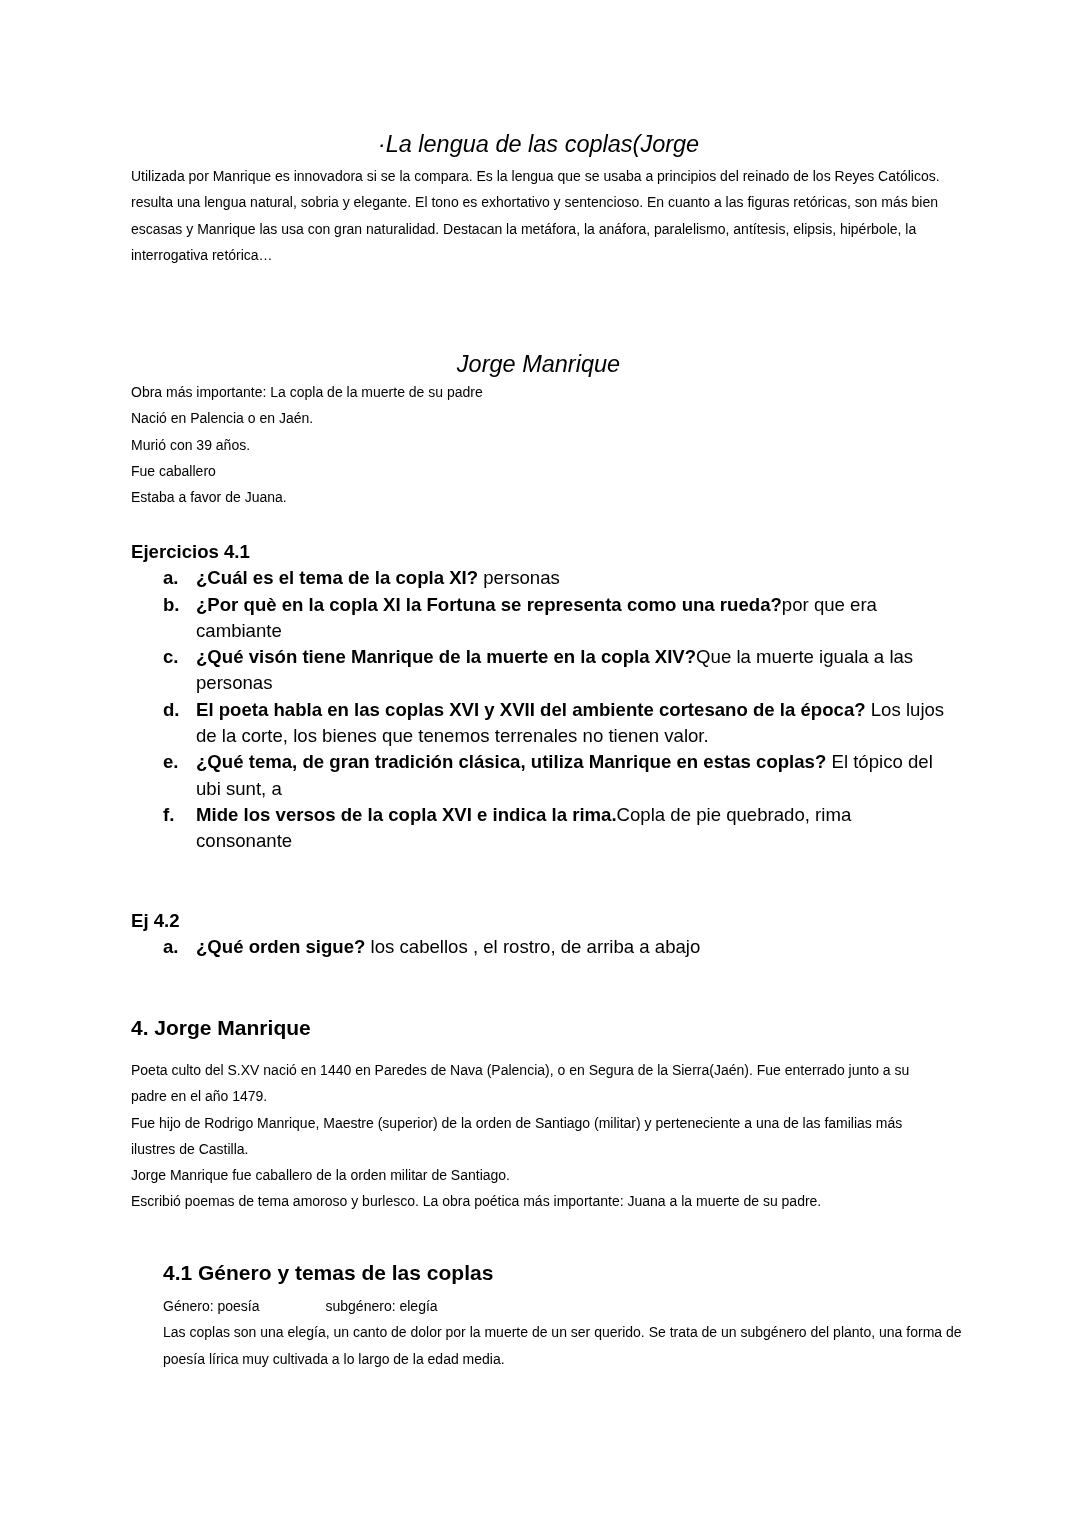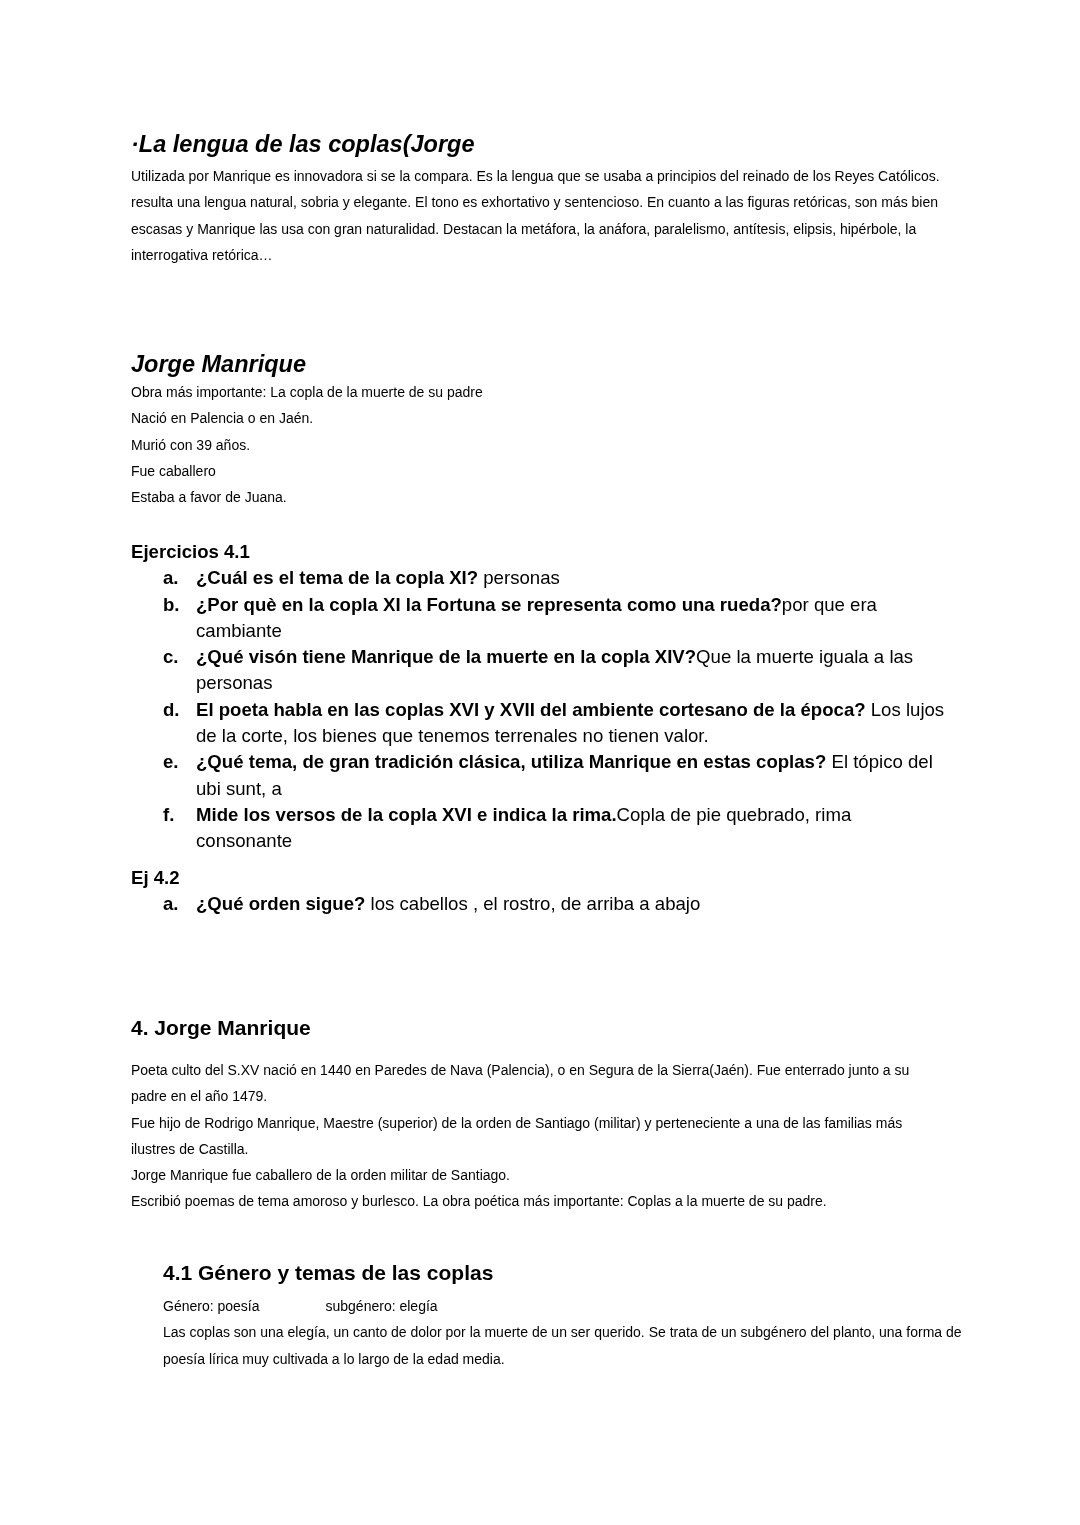--- a/index.html
+++ b/index.html
@@ -2,21 +2,21 @@
 <html><head>
 <meta charset="utf-8">
 <style>
   html, body { margin: 0; padding: 0; background: #ffffff; }
   body {
     width: 1080px; height: 1525px; position: relative; overflow: hidden;
     font-family: "Liberation Sans", sans-serif; color: #000000;
   }
   .page { position: absolute; left: 131px; top: 0; width: 815px; }
   .block { position: absolute; left: 0; width: 815px; }
-  .h-italic { font-style: italic; font-size: 23.5px; line-height: 30px; margin: 0; font-weight: bold; }
+  .h-italic { font-style: italic; font-size: 23.5px; line-height: 30px; margin: 0; font-weight: normal; text-align: center; }
   .h-bold { font-weight: bold; font-size: 21px; line-height: 28px; margin: 0; }
   .p { font-size: 14px; line-height: 26.3px; margin: 0; }
   .label-bold { font-weight: bold; font-size: 18.6px; line-height: 26.3px; margin: 0; }
   ol.ex { list-style: none; margin: 0; padding: 0; }
   ol.ex li { position: relative; padding-left: 65px; font-size: 18.6px; line-height: 26.3px; }
   ol.ex li .marker { position: absolute; left: 32px; top: 0; font-weight: bold; }
   ol.ex li .q { font-weight: bold; }
   .gap-span { display: inline-block; width: 66px; }
 </style>
 </head>
@@ -55,35 +55,35 @@
       </li>
       <li>
         <span class="marker">e.</span><span class="q">¿Qué tema, de gran tradición clásica, utiliza Manrique en estas coplas?</span><span> El tópico del ubi sunt, a</span>
       </li>
       <li>
         <span class="marker">f.</span><span class="q">Mide los versos de la copla XVI e indica la rima.</span><span>Copla de pie quebrado, rima consonante</span>
       </li>
     </ol>
   </div>
 
-  <div class="block" style="top:865px;">
+  <div class="block" style="top:908px;">
     <p class="label-bold">Ej 4.2</p>
     <ol class="ex">
       <li>
         <span class="marker">a.</span><span class="q">¿Qué orden sigue?</span><span> los cabellos , el rostro, de arriba a abajo</span>
       </li>
     </ol>
   </div>
 
   <div class="block" style="top:1014px;">
     <h2 class="h-bold">4. Jorge Manrique</h2>
     <p class="p" style="margin-top:15px;">Poeta culto del S.XV nació en 1440 en Paredes de Nava (Palencia), o en Segura de la Sierra(Jaén). Fue enterrado junto a su padre en el año 1479.</p>
     <p class="p">Fue hijo de Rodrigo Manrique, Maestre (superior) de la orden de Santiago (militar) y perteneciente a una de las familias más ilustres de Castilla.</p>
     <p class="p">Jorge Manrique fue caballero de la orden militar de Santiago.</p>
-    <p class="p">Escribió poemas de tema amoroso y burlesco. La obra poética más importante: Coplas a la muerte de su padre.</p>
+    <p class="p">Escribió poemas de tema amoroso y burlesco. La obra poética más importante: Juana a la muerte de su padre.</p>
   </div>
 
   <div class="block" style="top:1259px;margin-left:32px;">
     <h2 class="h-bold">4.1 Género y temas de las coplas</h2>
     <p class="p" style="margin-top:6px;"><span>Género: poesía</span><span class="gap-span"></span><span>subgénero: elegía</span></p>
     <p class="p">Las coplas son una elegía, un canto de dolor por la muerte de un ser querido. Se trata de un subgénero del  planto, una forma de poesía lírica muy cultivada a lo largo de la edad media.</p>
   </div>
 
 </div>
 

